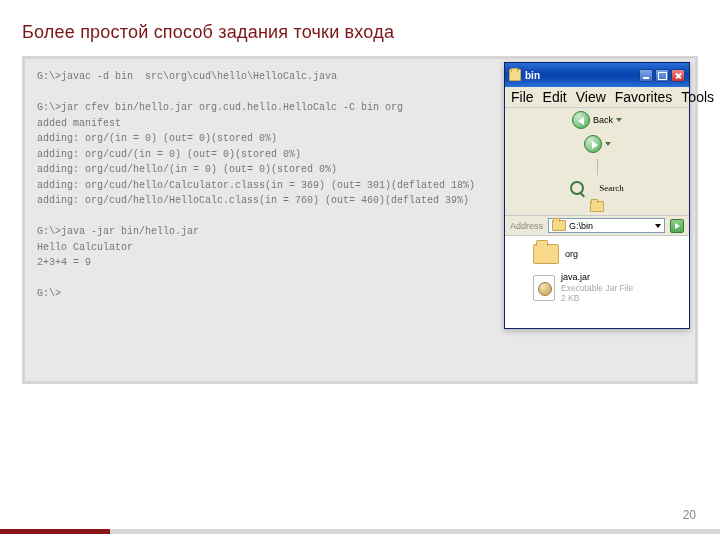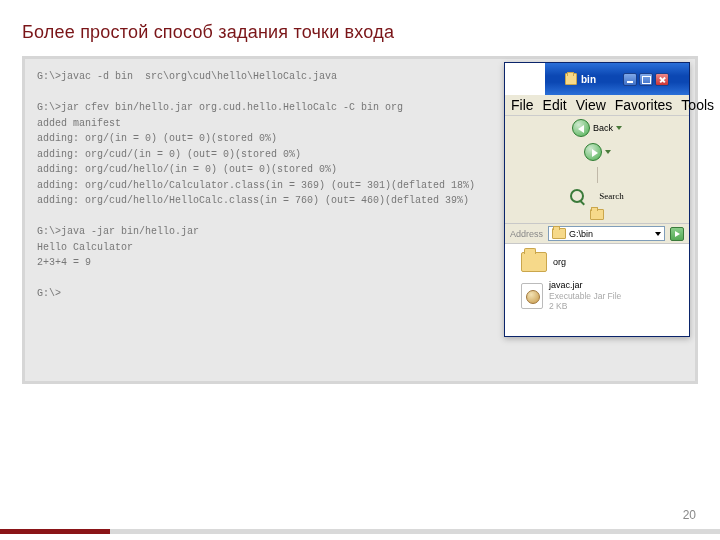--- a/index.html
+++ b/index.html
@@ -11,23 +11,23 @@
     background: #e8e8e8; border: 3px solid #d6d6d6;
     font-family: "Courier New", monospace; font-size: 10px; line-height: 1.55;
     color: #777; padding: 10px 12px; white-space: pre;
   }
   .explorer {
     position: absolute; right: 30px; top: 62px; width: 186px;
     border: 1px solid #0a246a; background: #fff; font-size: 9px;
     box-shadow: 0 2px 6px rgba(0,0,0,.25);
   }
   .titlebar {
-    height: 32px;
+    height: 24px;
     background: linear-gradient(#2a6fd8,#0b47b3 40%,#0b47b3 60%,#2a6fd8);
-    display: flex; align-items: center; padding: 0 20px; color: #fff; margin-left: 40px;
+    display: flex; align-items: center; padding: 0 4px; color: #fff;
   }
   .tb-icon { width: 12px; height: 12px; margin-right: 4px; background:#f6d98a; border:1px solid #caa64c; border-radius:1px; position:relative;}
   .tb-icon::before{content:"";position:absolute;left:1px;top:-2px;width:5px;height:3px;background:#f6d98a;border:1px solid #caa64c;border-bottom:none;border-radius:1px 1px 0 0;}
   .tb-title { flex: 1; font-weight: 700; font-size: 10px; }
   .tb-btns { display:flex; gap:2px; }
   .tb-btn { width:14px; height:13px; background:linear-gradient(#7fa8e8,#3d6fc8); border:1px solid #1a3f8a; border-radius:2px; position:relative; }
   .tb-btn.close{background:linear-gradient(#e88,#c33);}
   .tb-btn.min::after{content:"";position:absolute;left:3px;bottom:2px;width:6px;height:2px;background:#fff;}
   .tb-btn.max::after{content:"";position:absolute;left:2px;top:2px;width:7px;height:6px;border:1px solid #fff;}
   .tb-btn.close::before,.tb-btn.close::after{content:"";position:absolute;left:3px;top:5px;width:7px;height:1.5px;background:#fff;}
@@ -47,21 +47,21 @@
   .search-ico::after{content:"";position:absolute;right:-3px;bottom:-3px;width:5px;height:2px;background:#3a7a3a;transform:rotate(45deg);}
   .fld-row{display:flex;align-items:center;gap:15px;font-family:Liberation Serif, serif;}
   .mini-folder{width:14px;height:11px;background:#f6d98a;border:1px solid #caa64c;border-radius:1px;position:relative;}
   .mini-folder::before{content:"";position:absolute;left:0;top:-3px;width:5px;height:3px;background:#f6d98a;border:1px solid #caa64c;border-bottom:none;border-radius:1px 1px 0 0;}
   .addressbar{background:#ece9d8;display:flex;align-items:center;padding:2px 5px;gap:5px;border-bottom:1px solid #c8c8c8;}
   .addr-label{color:#888;font-size:9px;}
   .addr-field{flex:1;height:15px;background:#fff;border:1px solid #7f9db9;display:flex;align-items:center;padding:0 3px;gap:3px;}
   .addr-dd{width:0;height:0;border-left:3px solid transparent;border-right:3px solid transparent;border-top:4px solid #000;margin-left:auto;}
   .go-btn{width:14px;height:14px;border-radius:2px;background:linear-gradient(#8c8,#5a5);border:1px solid #3a7a3a;position:relative;}
   .go-btn::after{content:"";position:absolute;left:4px;top:3px;border-top:3px solid transparent;border-bottom:3px solid transparent;border-left:5px solid #fff;}
-  .content{background:#fff;padding:8px 16px;min-height:92px;}
+  .content{background:#fff;padding:8px 28px;min-height:92px;}
   .file-item{display:flex;align-items:center;gap:6px;margin-bottom:8px;}
   .folder-icon{width:26px;height:20px;background:#f6d98a;border:1px solid #caa64c;border-radius:2px;position:relative;}
   .folder-icon::before{content:"";position:absolute;left:2px;top:-5px;width:10px;height:5px;background:#f6d98a;border:1px solid #caa64c;border-bottom:none;border-radius:2px 2px 0 0;}
   .jar-icon{width:22px;height:26px;background:#fff;border:1px solid #bbb;border-radius:2px;position:relative;}
   .jar-icon::after{content:"";position:absolute;left:4px;top:6px;width:12px;height:12px;border-radius:50%;background:radial-gradient(circle at 35% 30%,#f3e2b5,#c79a4a);border:1px solid #a0763a;}
   .file-text{display:flex;flex-direction:column;line-height:1.2;}
   .file-name{color:#000;font-size:9px;}
   .file-meta{color:#a8a8a8;font-size:8.5px;}
   .footer-bar{position:absolute;left:0;bottom:6px;width:720px;height:5px;display:flex;}
   .footer-red{width:110px;background:#8a1518;}
@@ -139,21 +139,21 @@
     <div class="content">
       <div class="file-item">
         <span class="folder-icon"></span>
         <div class="file-text">
           <span class="file-name">org</span>
         </div>
       </div>
       <div class="file-item">
         <span class="jar-icon"></span>
         <div class="file-text">
-          <span class="file-name">javac.jar</span>
+          <span class="file-name">java.jar</span>
           <span class="file-meta" style="white-space:pre;">Executable Jar File
 2 KB</span>
         </div>
       </div>
     </div>
   </div>
 
   <div class="page-num">20</div>
   <div class="footer-bar">
     <div class="footer-red"></div>

